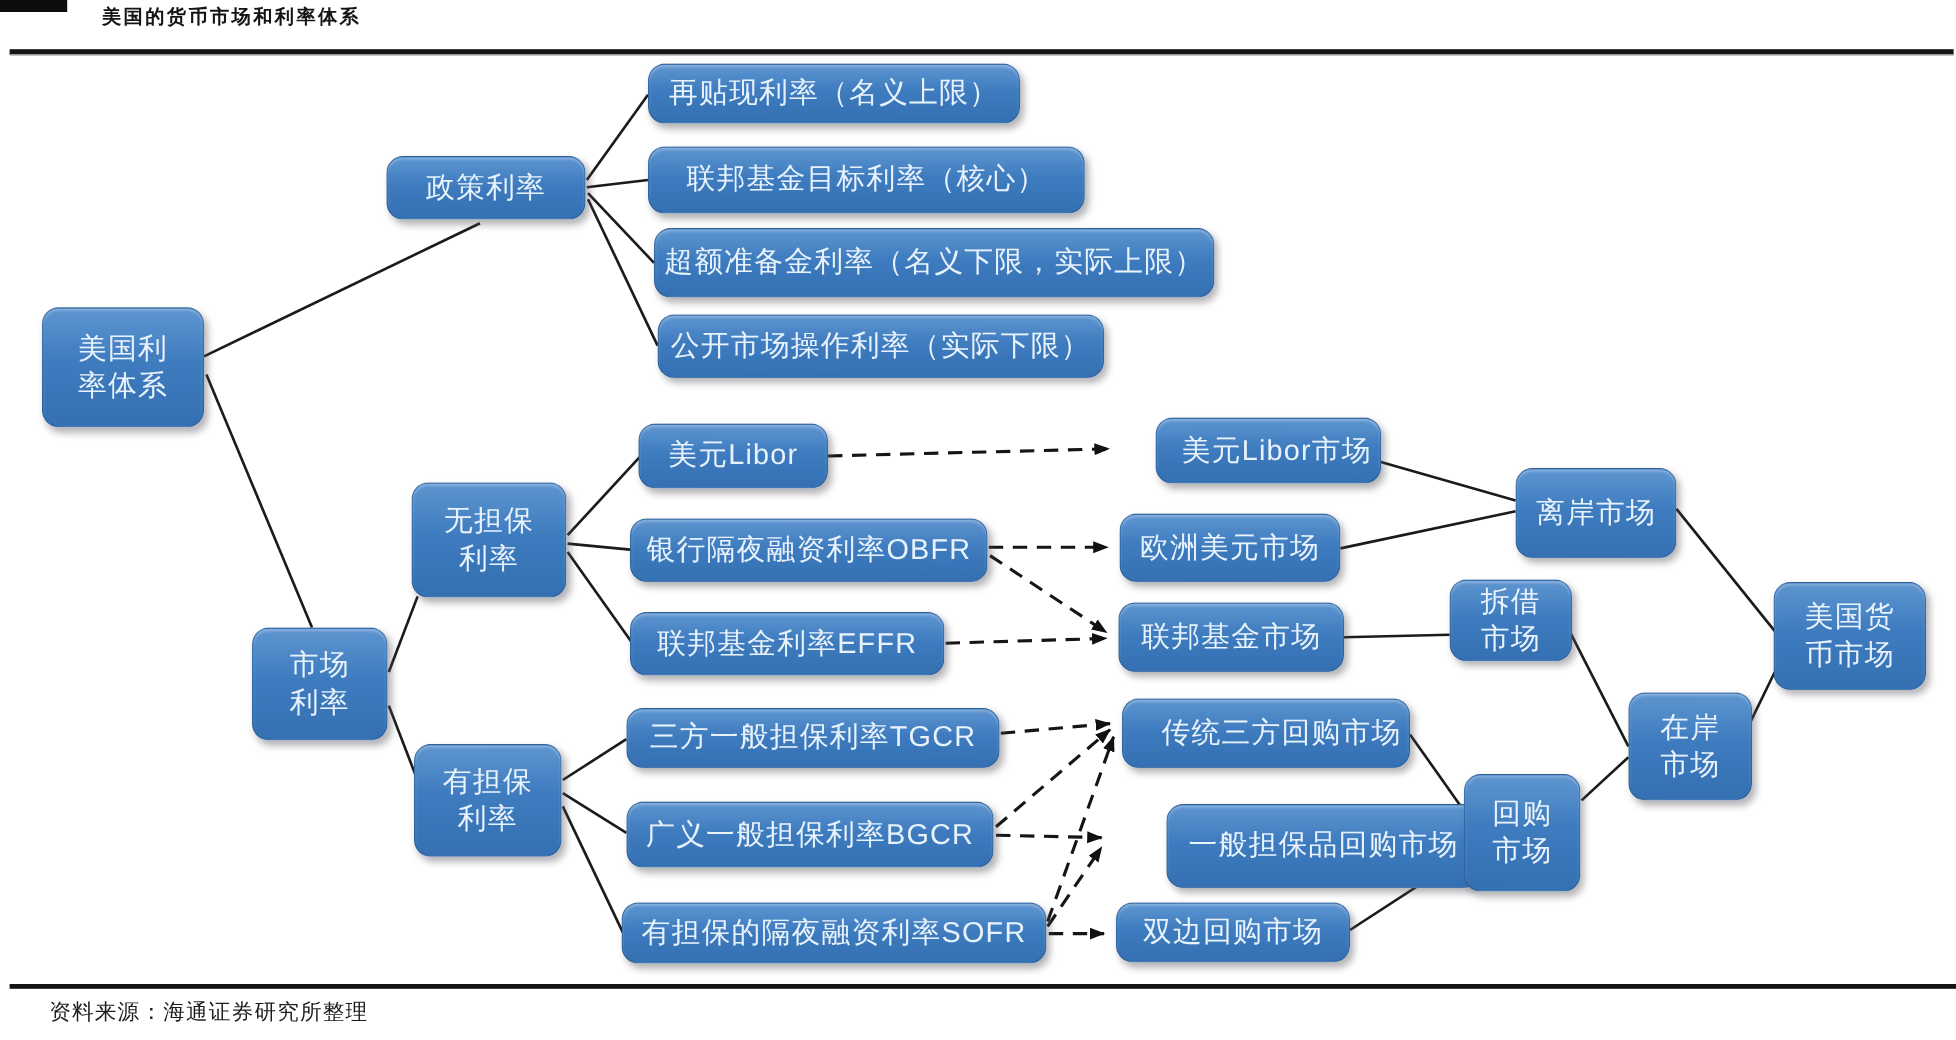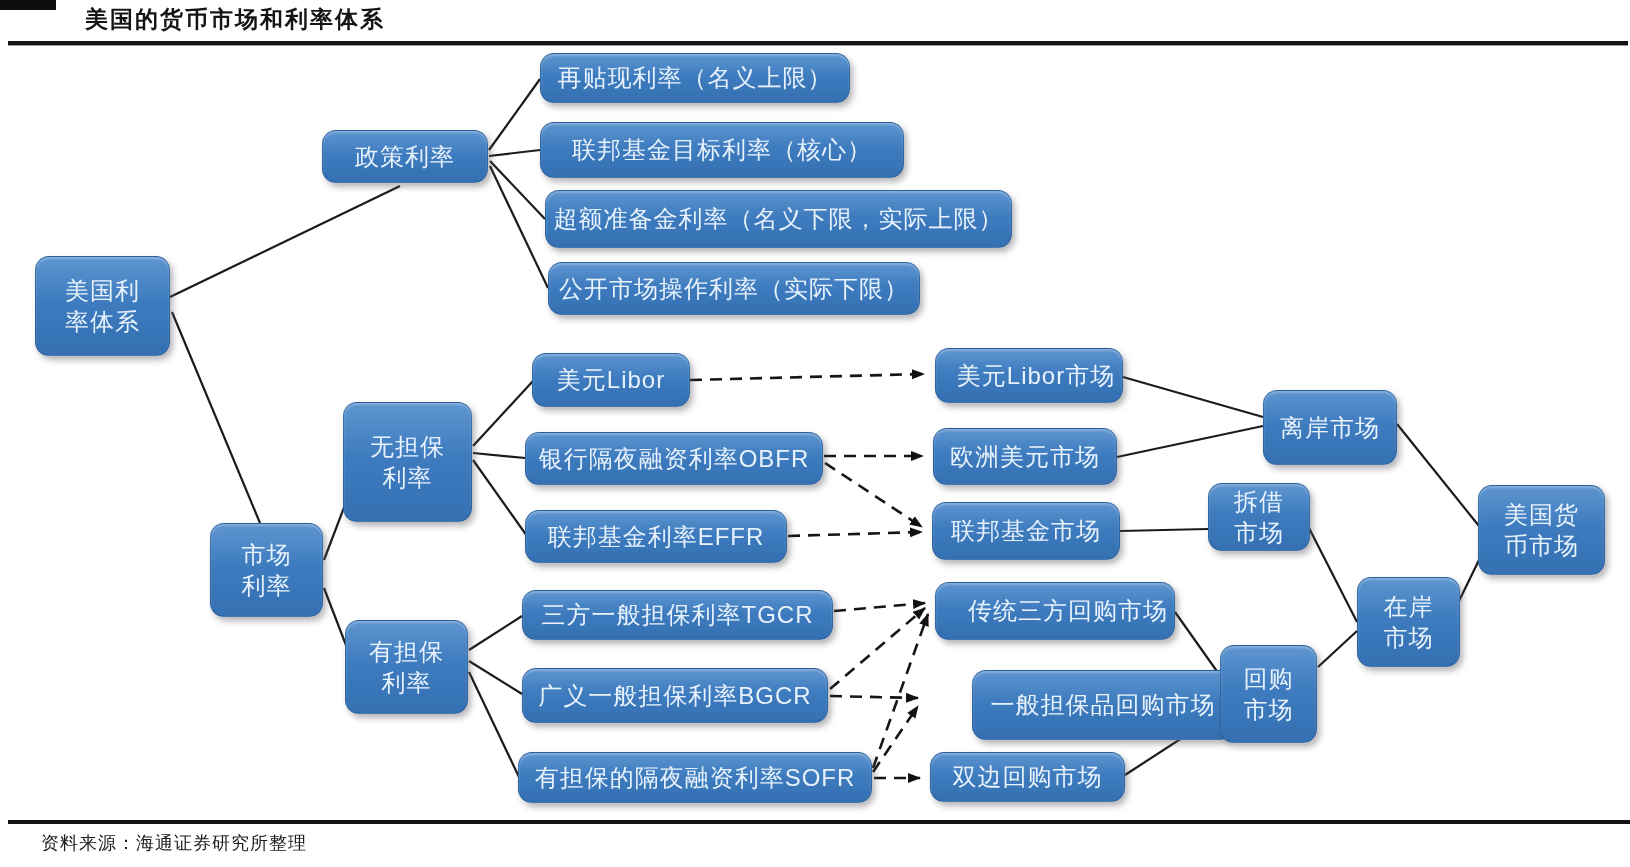--- a/index.html
+++ b/index.html
@@ -8,21 +8,21 @@
     width:1630px;height:867px;
     background:#ffffff;
     font-family:"Liberation Sans","DejaVu Sans",sans-serif;
     overflow:hidden;
   }
   .corner-bar{
     position:absolute;left:0;top:0;width:56px;height:10px;background:#0d0d0d;
   }
   .page-title{
     position:absolute;left:85px;top:4px;
-    font-size:23px;font-weight:bold;color:#141414;
+    font-size:16px;font-weight:bold;color:#141414;
     letter-spacing:2px;
     font-family:"Liberation Serif","DejaVu Serif",serif;
   }
   .rule-top{
     position:absolute;left:8px;top:41px;width:1620px;height:4px;
     background:#141414;border-bottom:1px solid #9a9a9a;
   }
   .rule-bottom{
     position:absolute;left:8px;top:820px;width:1622px;height:4px;
     background:#141414;
@@ -110,31 +110,31 @@
   <div id="nodes">
       <div class="node" style="left: 35px; top: 256px; width: 135px; height: 100px;">美国利
 率体系</div>
       <div class="node" style="left: 322px; top: 130px; width: 166px; height: 53px;">政策利率</div>
       <div class="node" style="left: 540px; top: 53px; width: 310px; height: 50px;">再贴现利率（名义上限）</div>
       <div class="node" style="left: 540px; top: 122px; width: 364px; height: 56px;">联邦基金目标利率（核心）</div>
       <div class="node" style="left: 545px; top: 190px; width: 467px; height: 58px;">超额准备金利率（名义下限，实际上限）</div>
       <div class="node" style="left: 548px; top: 262px; width: 372px; height: 53px;">公开市场操作利率（实际下限）</div>
       <div class="node" style="left: 210px; top: 523px; width: 113px; height: 94px;">市场
 利率</div>
-      <div class="node" style="left: 343px; top: 402px; width: 129px; height: 120px; border-radius: 14px;">无担保
+      <div class="node" style="left: 343px; top: 402px; width: 129px; height: 96px; border-radius: 14px;">无担保
 利率</div>
       <div class="node" style="left: 345px; top: 620px; width: 123px; height: 94px;">有担保
 利率</div>
       <div class="node" style="left: 532px; top: 353px; width: 158px; height: 54px;">美元Libor</div>
       <div class="node" style="left: 525px; top: 432px; width: 298px; height: 53px;">银行隔夜融资利率OBFR</div>
       <div class="node" style="left: 525px; top: 510px; width: 262px; height: 53px;">联邦基金利率EFFR</div>
       <div class="node" style="left: 522px; top: 590px; width: 311px; height: 50px;">三方一般担保利率TGCR</div>
       <div class="node" style="left: 522px; top: 668px; width: 306px; height: 55px;">广义一般担保利率BGCR</div>
       <div class="node" style="left: 518px; top: 752px; width: 354px; height: 51px;">有担保的隔夜融资利率SOFR</div>
-      <div class="node" style="left: 935px; top: 348px; width: 188px; height: 55px; padding-left: 20px;">美元Libor市场</div>
+      <div class="node" style="left: 963px; top: 348px; width: 188px; height: 55px; padding-left: 20px;">美元Libor市场</div>
       <div class="node" style="left: 933px; top: 428px; width: 184px; height: 57px;">欧洲美元市场</div>
       <div class="node" style="left: 932px; top: 502px; width: 188px; height: 58px;">联邦基金市场</div>
       <div class="node" style="left: 935px; top: 582px; width: 240px; height: 58px; padding-left: 32px;">传统三方回购市场</div>
       <div class="node" style="left: 928px; top: 670px; width: 262px; height: 70px; margin-left: 44px;">一般担保品回购市场</div>
       <div class="node" style="left: 930px; top: 752px; width: 195px; height: 50px;">双边回购市场</div>
       <div class="node" style="left: 1208px; top: 483px; width: 102px; height: 68px;">拆借
 市场</div>
       <div class="node" style="left: 1220px; top: 645px; width: 97px; height: 98px;">回购
 市场</div>
       <div class="node" style="left: 1263px; top: 390px; width: 134px; height: 75px;">离岸市场</div>

